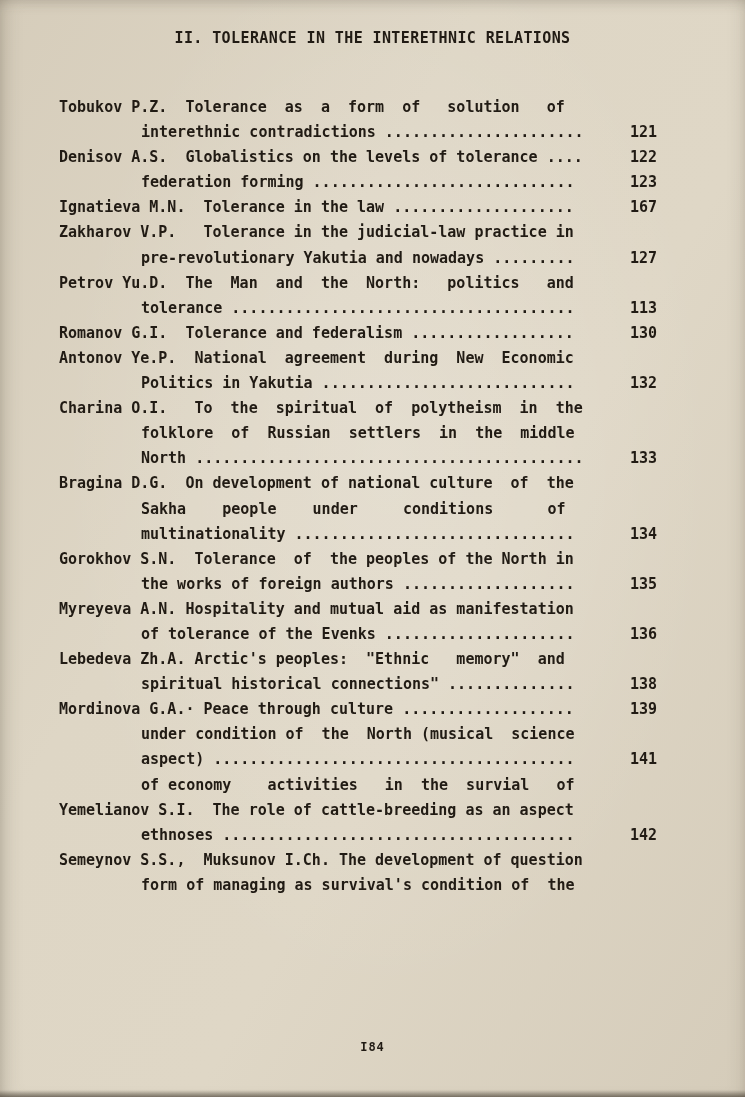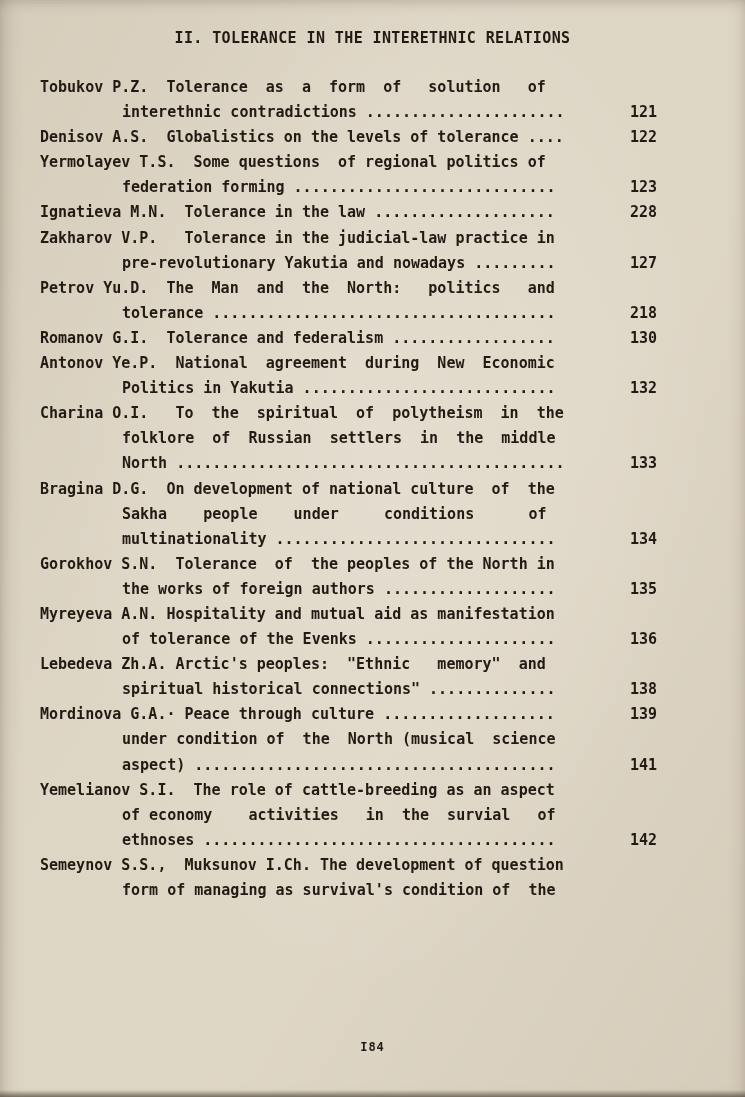--- a/index.html
+++ b/index.html
@@ -38,22 +38,22 @@
   }
   .title {
     padding-top: 28px;
     text-align: center;
     font-size: 15px;
     line-height: 20px;
     letter-spacing: 0.4px;
     white-space: pre;
   }
   .toc {
-    margin-top: 27px;
-    padding-left: 40px;
+    margin-top: 47px;
+    padding-left: 59px;
     padding-right: 88px;
     text-align: center;
   }
   .line {
     display: flex;
     align-items: baseline;
     height: 25.1px;
     line-height: 25.1px;
     font-size: 15px;
     white-space: pre;
@@ -81,46 +81,45 @@
 </head>
 <body>
 
 <div class="paper">
   <div class="title">II. TOLERANCE IN THE INTERETHNIC RELATIONS</div>
 
   <div class="toc" id="toc-list">
       <div class="line"><span class="text">Tobukov P.Z.  Tolerance  as  a  form  of   solution   of</span></div>
       <div class="line indent"><span class="text">interethnic contradictions ......................</span><span class="pageno">121</span></div>
       <div class="line"><span class="text">Denisov A.S.  Globalistics on the levels of tolerance ....</span><span class="pageno">122</span></div>
-      <div class="line"><span class="text">Yermolayev T.S.  Some questions  of regional politics of</span></div>
       <div class="line indent"><span class="text">federation forming .............................</span><span class="pageno">123</span></div>
-      <div class="line"><span class="text">Ignatieva M.N.  Tolerance in the law ....................</span><span class="pageno">228</span></div>
+      <div class="line"><span class="text">Ignatieva M.N.  Tolerance in the law ....................</span><span class="pageno">167</span></div>
       <div class="line"><span class="text">Zakharov V.P.   Tolerance in the judicial-law practice in</span></div>
       <div class="line indent"><span class="text">pre-revolutionary Yakutia and nowadays .........</span><span class="pageno">127</span></div>
       <div class="line"><span class="text">Petrov Yu.D.  The  Man  and  the  North:   politics   and</span></div>
-      <div class="line indent"><span class="text">tolerance ......................................</span><span class="pageno">218</span></div>
+      <div class="line indent"><span class="text">tolerance ......................................</span><span class="pageno">113</span></div>
       <div class="line"><span class="text">Romanov G.I.  Tolerance and federalism ..................</span><span class="pageno">130</span></div>
       <div class="line"><span class="text">Antonov Ye.P.  National  agreement  during  New  Economic</span></div>
       <div class="line indent"><span class="text">Politics in Yakutia ............................</span><span class="pageno">132</span></div>
       <div class="line"><span class="text">Charina O.I.   To  the  spiritual  of  polytheism  in  the</span></div>
       <div class="line indent"><span class="text">folklore  of  Russian  settlers  in  the  middle</span></div>
       <div class="line indent"><span class="text">North ...........................................</span><span class="pageno">133</span></div>
       <div class="line"><span class="text">Bragina D.G.  On development of national culture  of  the</span></div>
       <div class="line indent"><span class="text">Sakha    people    under     conditions      of</span></div>
       <div class="line indent"><span class="text">multinationality ...............................</span><span class="pageno">134</span></div>
       <div class="line"><span class="text">Gorokhov S.N.  Tolerance  of  the peoples of the North in</span></div>
       <div class="line indent"><span class="text">the works of foreign authors ...................</span><span class="pageno">135</span></div>
       <div class="line"><span class="text">Myreyeva A.N. Hospitality and mutual aid as manifestation</span></div>
       <div class="line indent"><span class="text">of tolerance of the Evenks .....................</span><span class="pageno">136</span></div>
       <div class="line"><span class="text">Lebedeva Zh.A. Arctic's peoples:  "Ethnic   memory"  and</span></div>
       <div class="line indent"><span class="text">spiritual historical connections" ..............</span><span class="pageno">138</span></div>
       <div class="line"><span class="text">Mordinova G.A.· Peace through culture ...................</span><span class="pageno">139</span></div>
       <div class="line indent"><span class="text">under condition of  the  North (musical  science</span></div>
       <div class="line indent"><span class="text">aspect) ........................................</span><span class="pageno">141</span></div>
+      <div class="line indent"><span class="text">of economy    activities   in  the  survial   of</span></div>
       <div class="line"><span class="text">Yemelianov S.I.  The role of cattle-breeding as an aspect</span></div>
-      <div class="line indent"><span class="text">of economy    activities   in  the  survial   of</span></div>
       <div class="line indent"><span class="text">ethnoses .......................................</span><span class="pageno">142</span></div>
       <div class="line"><span class="text">Semeynov S.S.,  Muksunov I.Ch. The development of question</span></div>
       <div class="line indent"><span class="text">form of managing as survival's condition of  the</span></div>
     </div>
 
   <div class="footer">I84</div>
 </div>
 
 </body></html>

